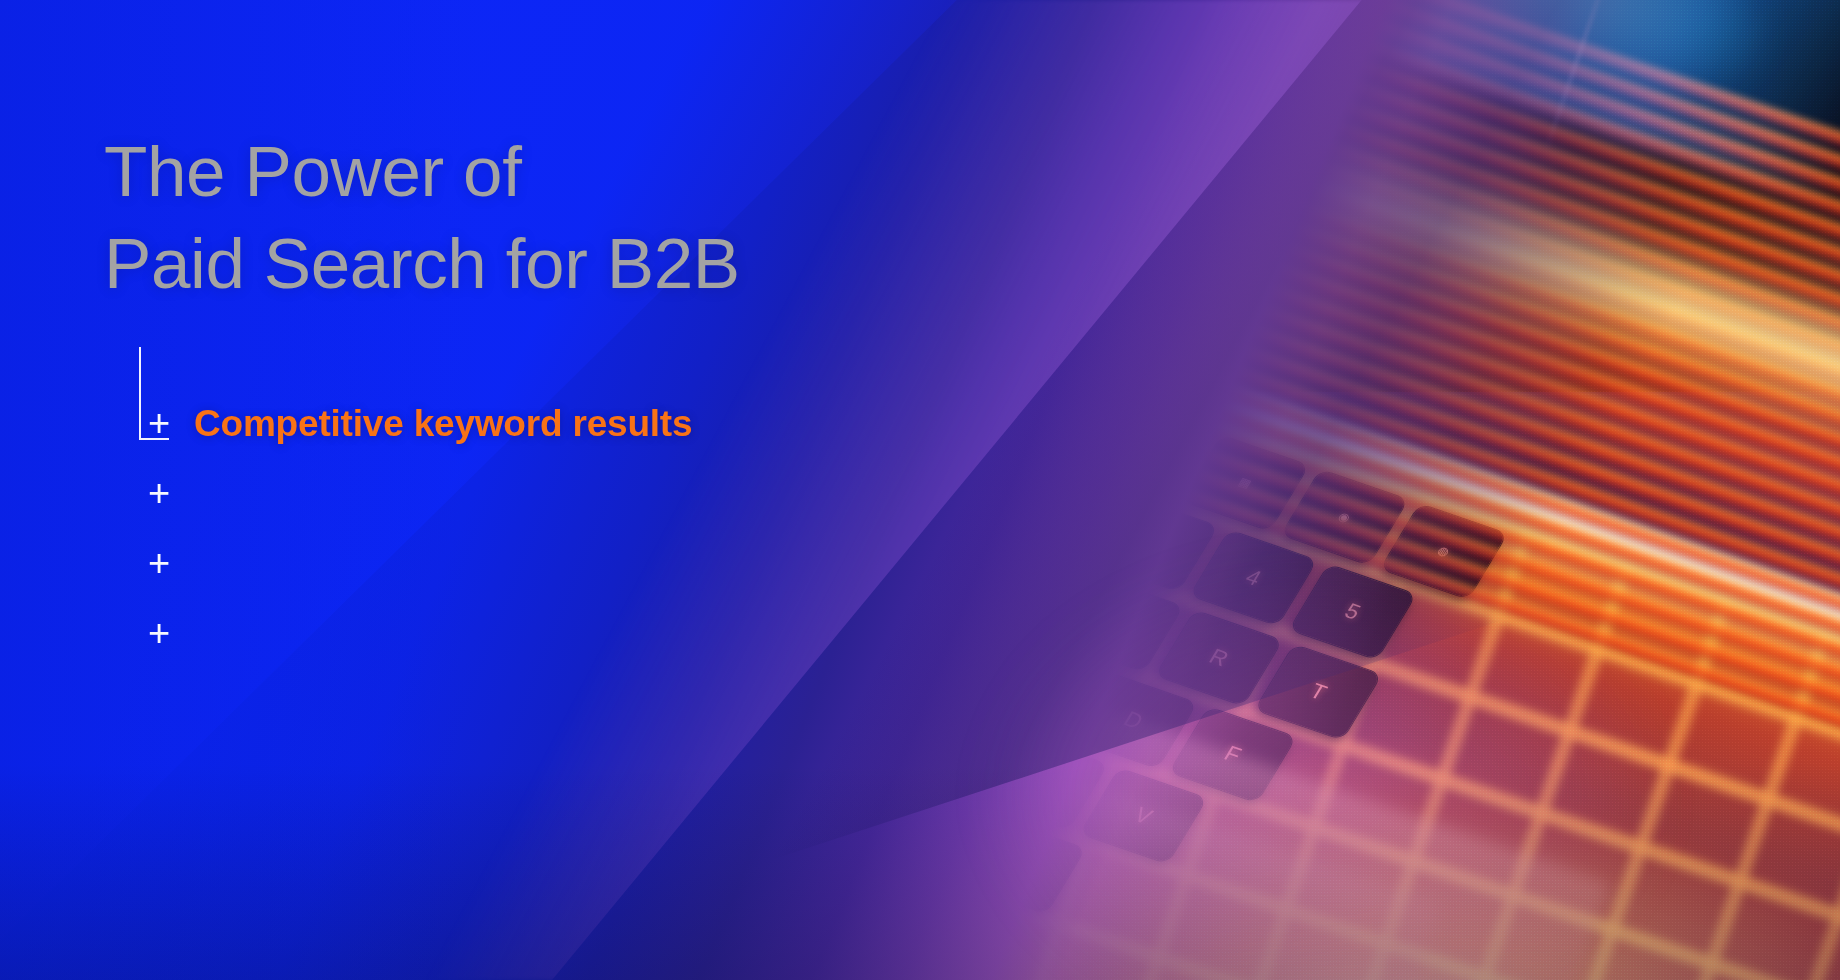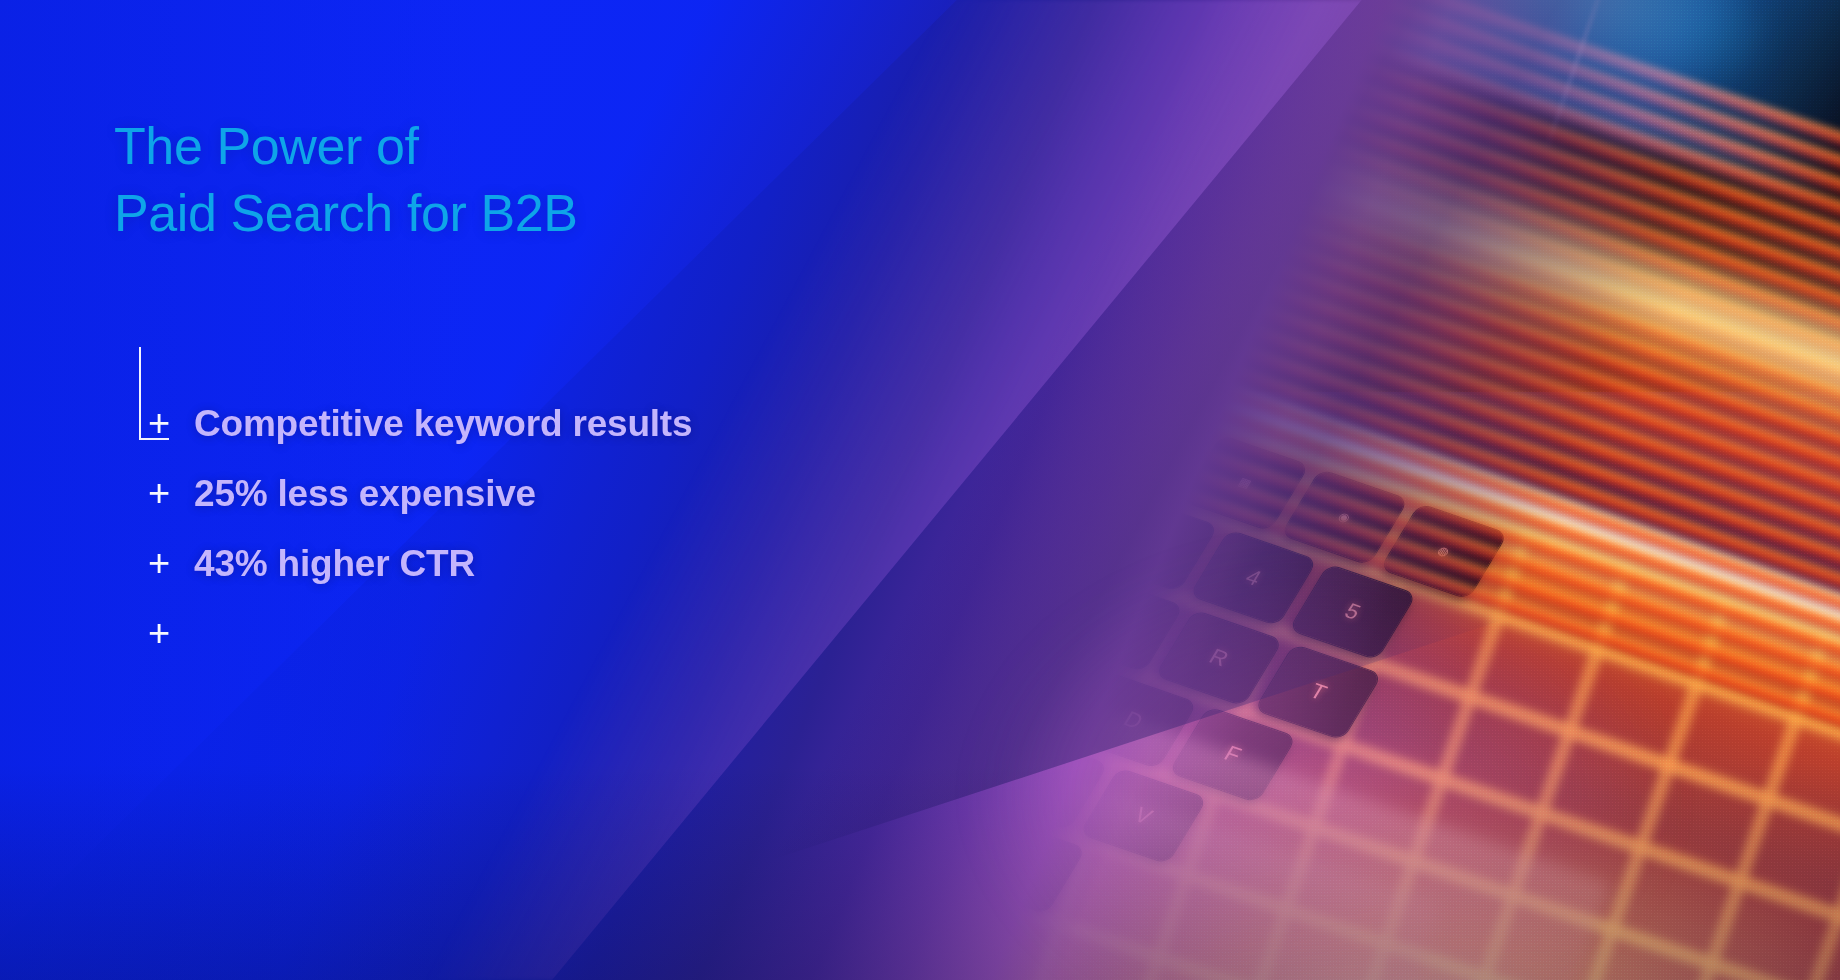--- a/index.html
+++ b/index.html
@@ -281,25 +281,25 @@
   .bottom-vig{
     position:absolute; left:0; bottom:0; width:100%; height:22%;
     background:linear-gradient(to top, rgba(8,10,60,.28), rgba(8,10,60,0));
   }
 
   
   .content{position:absolute; inset:0;}
 
   .headline{
     position:absolute;
-    left:114px;
+    left:104px;
     top:78px;
-    color:#0ea5e9;
+    color:#a3a3a3;
     font-weight:300;
-    font-size:52px;
+    font-size:71px;
     line-height:1.30;
     letter-spacing:-.4px;
     white-space:pre-line;
     text-shadow:0 1px 14px rgba(0,0,0,.16);
   }
 
   
   .bracket{
     position:absolute;
     left:139px;
@@ -324,21 +324,21 @@
     width:46px;
     flex:none;
     color:#ffffff;
     font-weight:300;
     font-size:38px;
     line-height:1;
     text-align:left;
     opacity:.97;
   }
   .btext{
-    color:#c4b5fd;
+    color:#f97316;
     font-weight:700;
     font-size:37px;
     line-height:1;
     letter-spacing:-.2px;
     white-space:nowrap;
     text-shadow:0 1px 10px rgba(10,10,60,.30);
   }
 </style>
 </head>
 <body>
@@ -435,28 +435,26 @@
 
     <ul class="bullets" style="list-style:none;margin:0;padding:0;">
 
       <li class="bullet">
         <span class="plus">+</span>
         <span class="btext">Competitive keyword results</span>
       </li>
 
       <li class="bullet">
         <span class="plus">+</span>
-        <span class="btext">25% less expensive</span>
-      </li>
-
-      <li class="bullet">
-        <span class="plus">+</span>
-        <span class="btext">43% higher CTR</span>
       </li>
 
       <li class="bullet">
         <span class="plus">+</span>
       </li>
 
+      <li class="bullet">
+        <span class="plus">+</span>
+      </li>
+
     </ul>
   </div>
 
 </div>
 
 </body></html>

